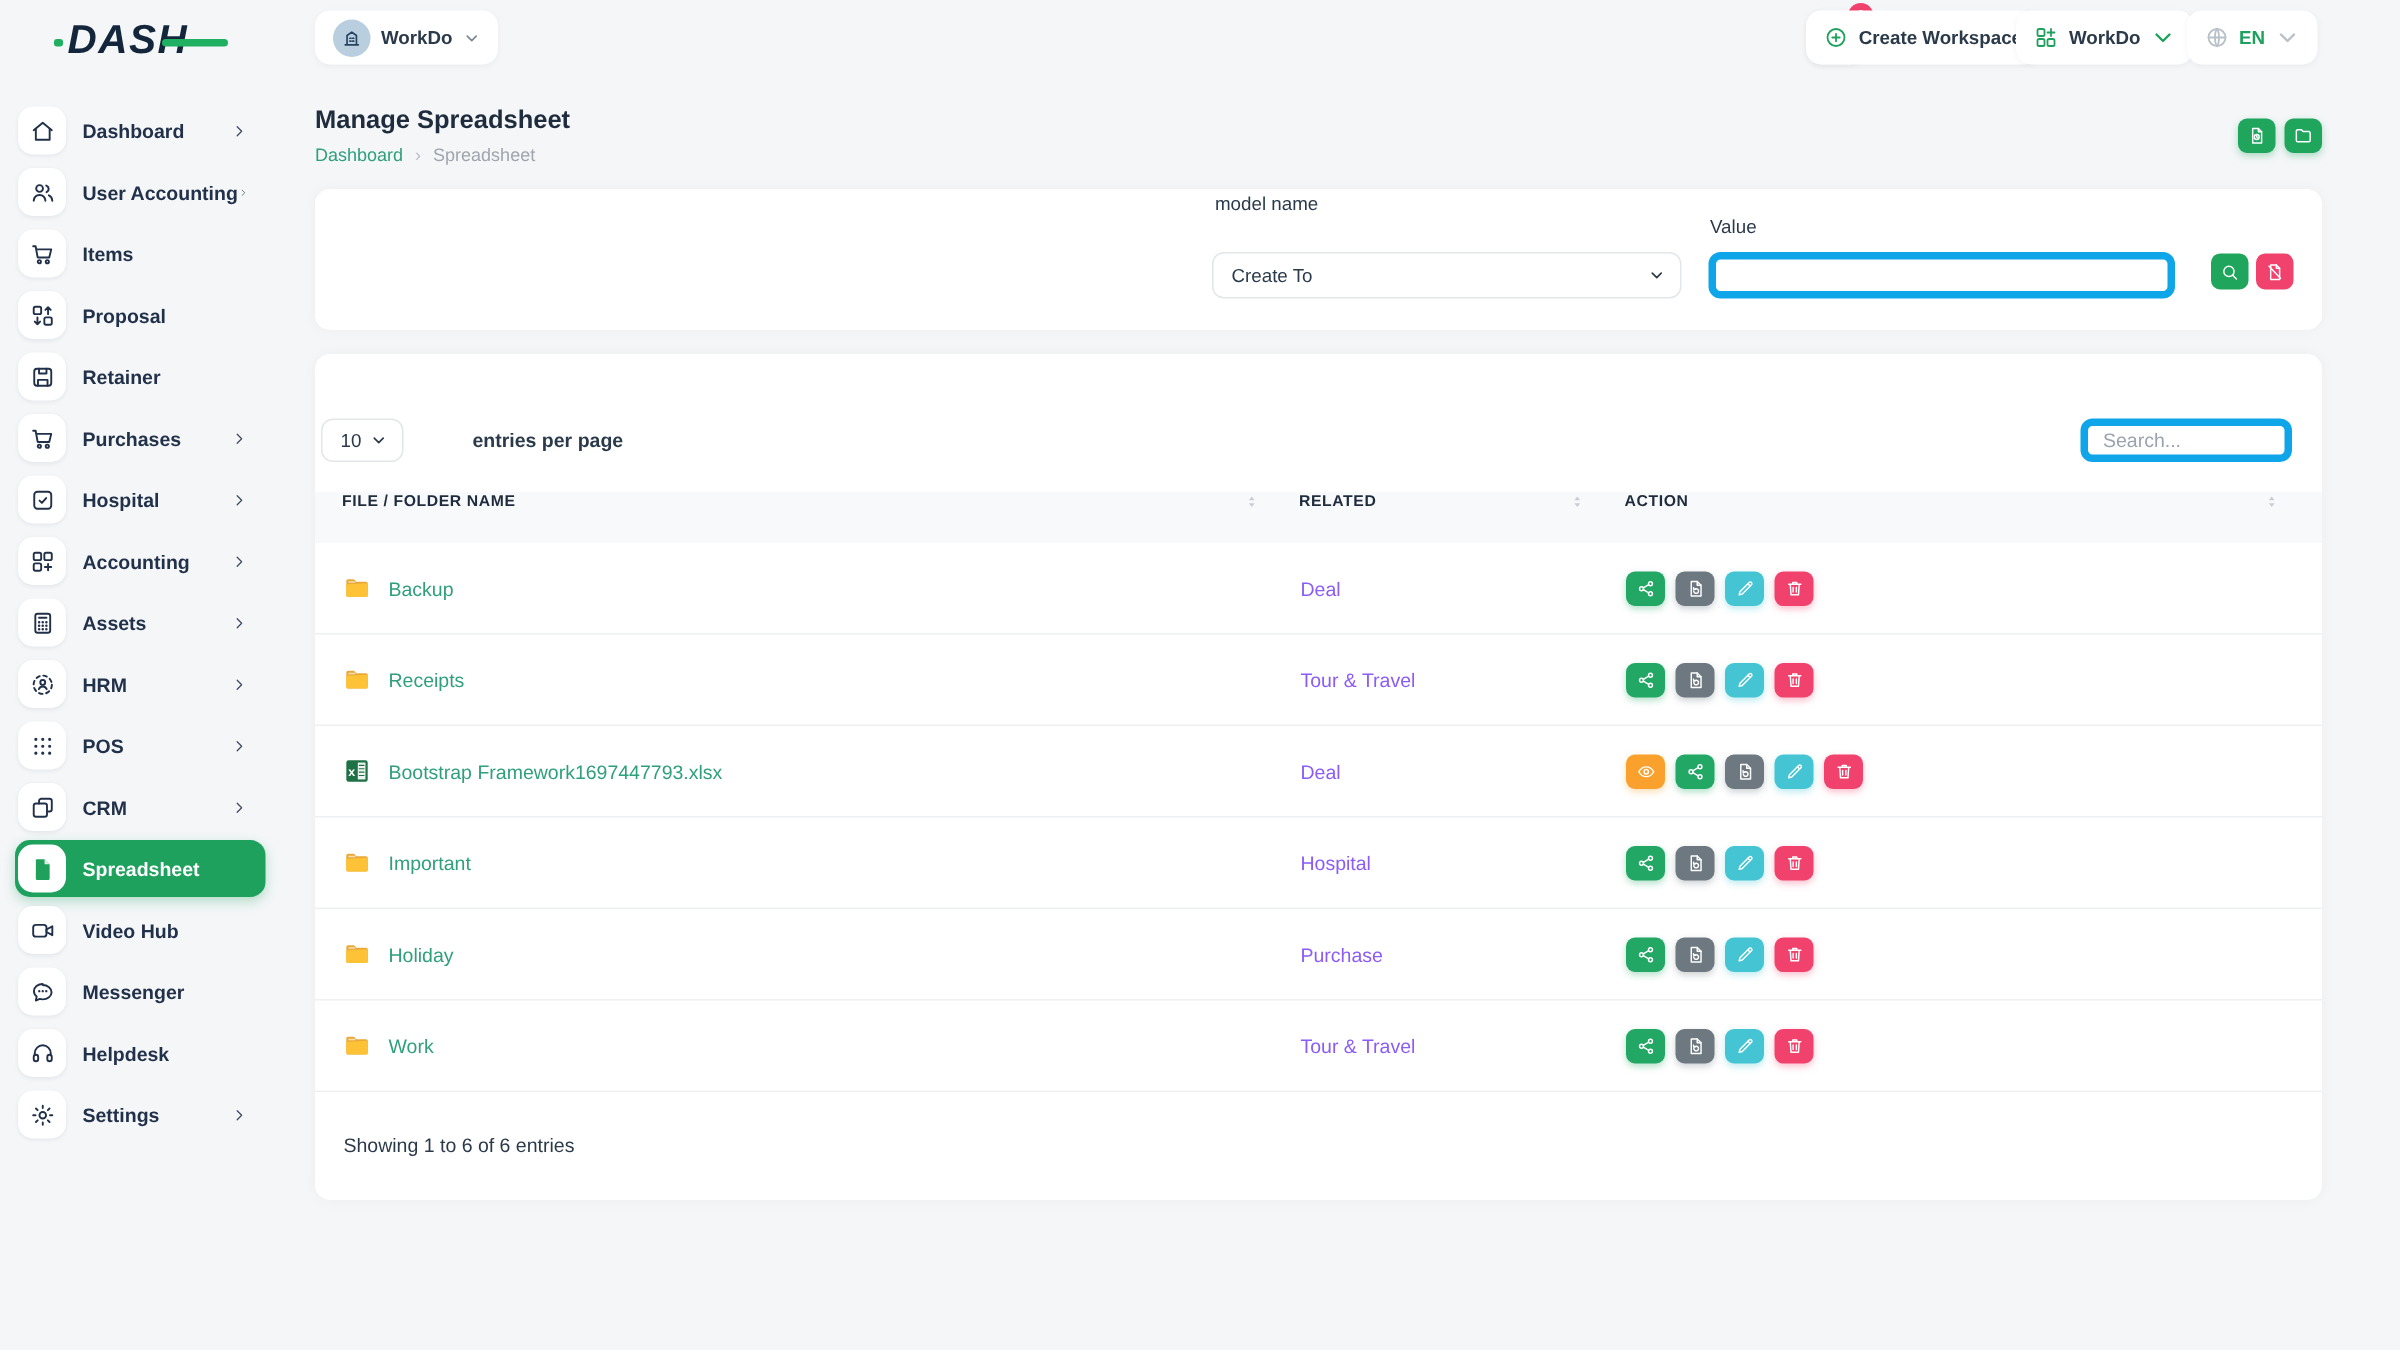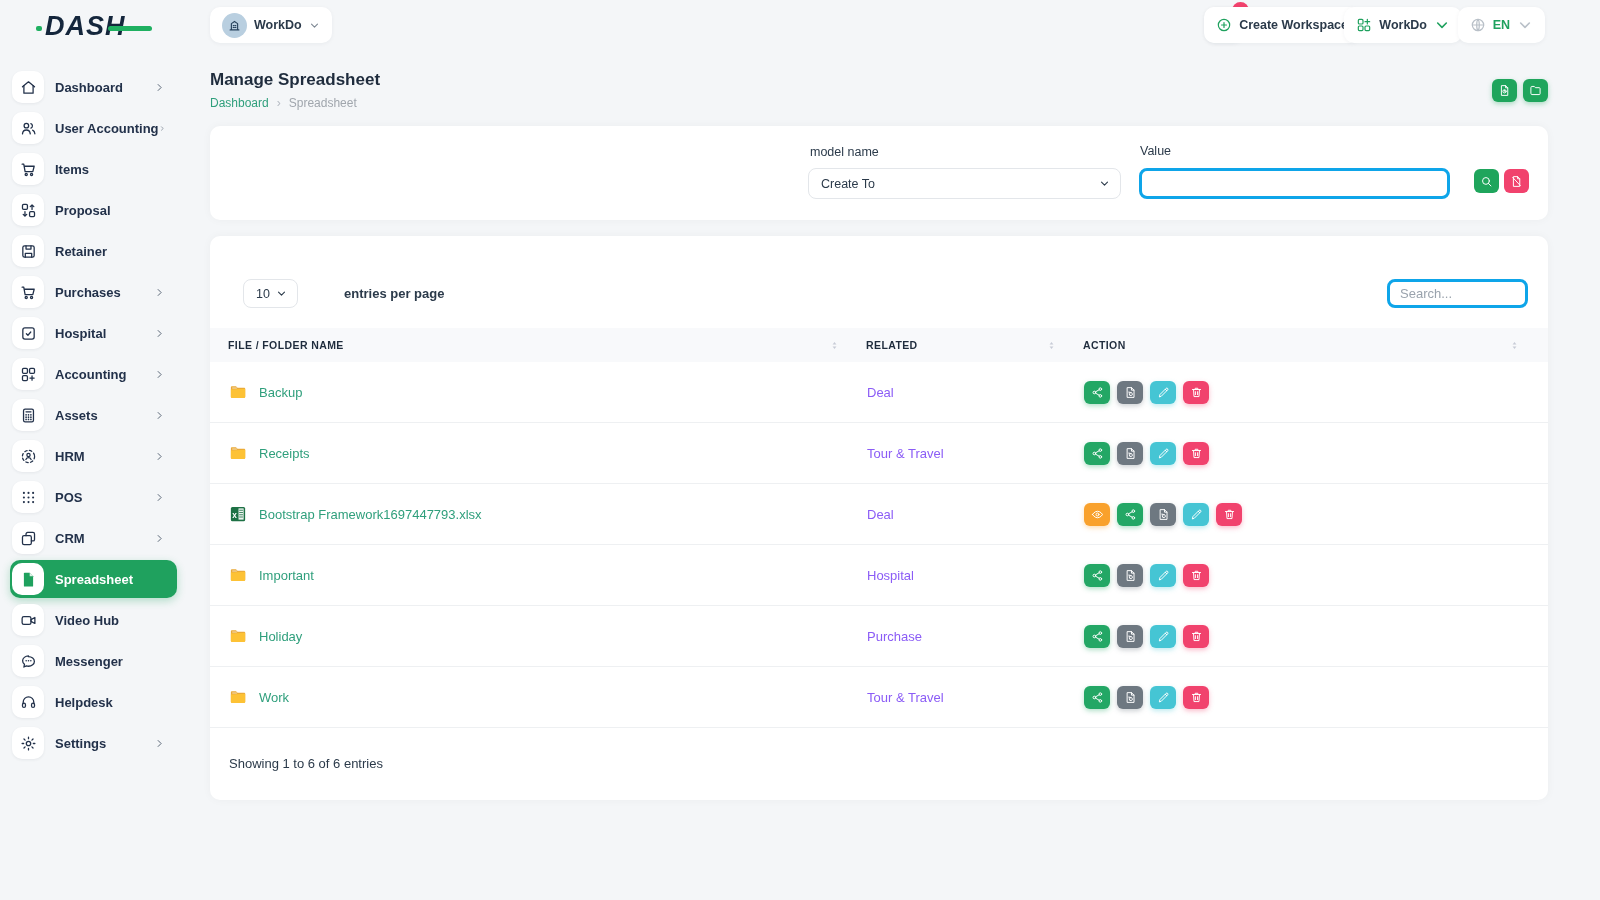--- a/index.html
+++ b/index.html
@@ -52,47 +52,47 @@
   .bc-sep{color:#b6bcc4;font-size:12px;}
   .bc-current{color:#a0a6ad;}
   .head-btns{display:flex;gap:6px;}
   .sq-btn{width:25px;height:23px;border-radius:6px;background:#1fa55c;display:flex;align-items:center;justify-content:center;
           color:#fff;cursor:pointer;box-shadow:0 2px 5px rgba(31,165,92,.35);}
   .sq-btn .icon{width:13px;height:13px;}
 
   .card{background:#fff;border-radius:10px;box-shadow:0 0 10px rgba(30,40,60,.04);}
   .filter-card{margin-top:16px;height:94px;position:relative;}
   .f-label{position:absolute;font-size:12.5px;color:#2b3a4a;}
-  .f-label-model{left:600px;top:19px;}
+  .f-label-model{left:600px;top:3px;}
   .f-label-value{left:930px;top:18px;}
   .select{border:1px solid #e3e6ea;border-radius:8px;background:#fff;display:flex;align-items:center;
           font-size:12.5px;color:#2b3a4a;padding:0 10px 0 12px;cursor:pointer;box-sizing:border-box;}
   .f-select{position:absolute;left:598px;top:42px;width:313px;height:31px;}
   .f-select .chev{margin-left:auto;color:#2b3a4a;}
-  .text-input{border:3px solid #0ea5e9;border-radius:8px;background:#fff;font-size:13px;color:#14532d;
+  .text-input{border:5px solid #0ea5e9;border-radius:8px;background:#fff;font-size:13px;color:#14532d;
               padding:0 10px;box-sizing:border-box;font-family:"Liberation Sans",sans-serif;outline:none;}
   .text-input::placeholder{color:#9aa3ad;}
   .f-input{position:absolute;left:929px;top:42px;width:311px;height:31px;}
   .mini-btn{width:25px;height:24px;border-radius:6px;display:flex;align-items:center;justify-content:center;color:#fff;cursor:pointer;}
   .mini-btn .icon{width:13px;height:13px;}
   .f-search{position:absolute;left:1264px;top:43px;background:#1fa55c;}
   .f-reset{position:absolute;left:1294px;top:43px;background:#f1426d;}
 
   .table-card{margin-top:16px;height:564px;box-sizing:border-box;position:relative;}
-  .controls{display:flex;justify-content:space-between;align-items:center;padding:43px 20px 0 33px;}
+  .controls{display:flex;justify-content:space-between;align-items:center;padding:43px 20px 0 4px;}
   .ctrl-left{display:flex;align-items:center;gap:10px;}
   .size-select{width:55px;height:29px;}
   .size-select .chev{margin-left:auto;color:#2b3a4a;}
   .entries-label{font-size:13px;font-weight:bold;color:#2b3a4a;margin-left:36px;}
   .tbl-search{width:141px;height:29px;}
 
   .tbl{margin-top:20px;}
   .t-head{display:grid;grid-template-columns:638px 217px 1fr;background:#f8f9fb;height:34px;align-items:center;}
   .t-hcell{font-size:10.5px;font-weight:bold;letter-spacing:.4px;color:#1f2c3d;text-transform:uppercase;
-           padding-left:18px;position:relative;display:flex;align-items:center;height:100%;cursor:pointer;}
+           padding-left:18px;position:relative;display:flex;height:100%;cursor:pointer;}
   .sort{position:absolute;right:8px;width:11px;height:13px;}
   .t-hcell:last-child .sort{right:28px;}
   .t-row{display:grid;grid-template-columns:638px 217px 1fr;height:60px;align-items:center;border-bottom:1px solid #eef0f2;}
   .t-name{display:flex;align-items:center;gap:11px;padding-left:18px;}
   .t-name .icon{width:20px;height:18px;}
   .file-link{font-size:13px;color:#2f9f7c;cursor:pointer;}
   .t-related{font-size:13px;color:#8b5cf6;padding-left:19px;}
   .t-actions{display:flex;gap:7px;padding-left:19px;}
   .act-btn{width:26px;height:23px;border-radius:6px;display:flex;align-items:center;justify-content:center;color:#fff;cursor:pointer;}
   .act-btn .icon{width:13px;height:13px;}

